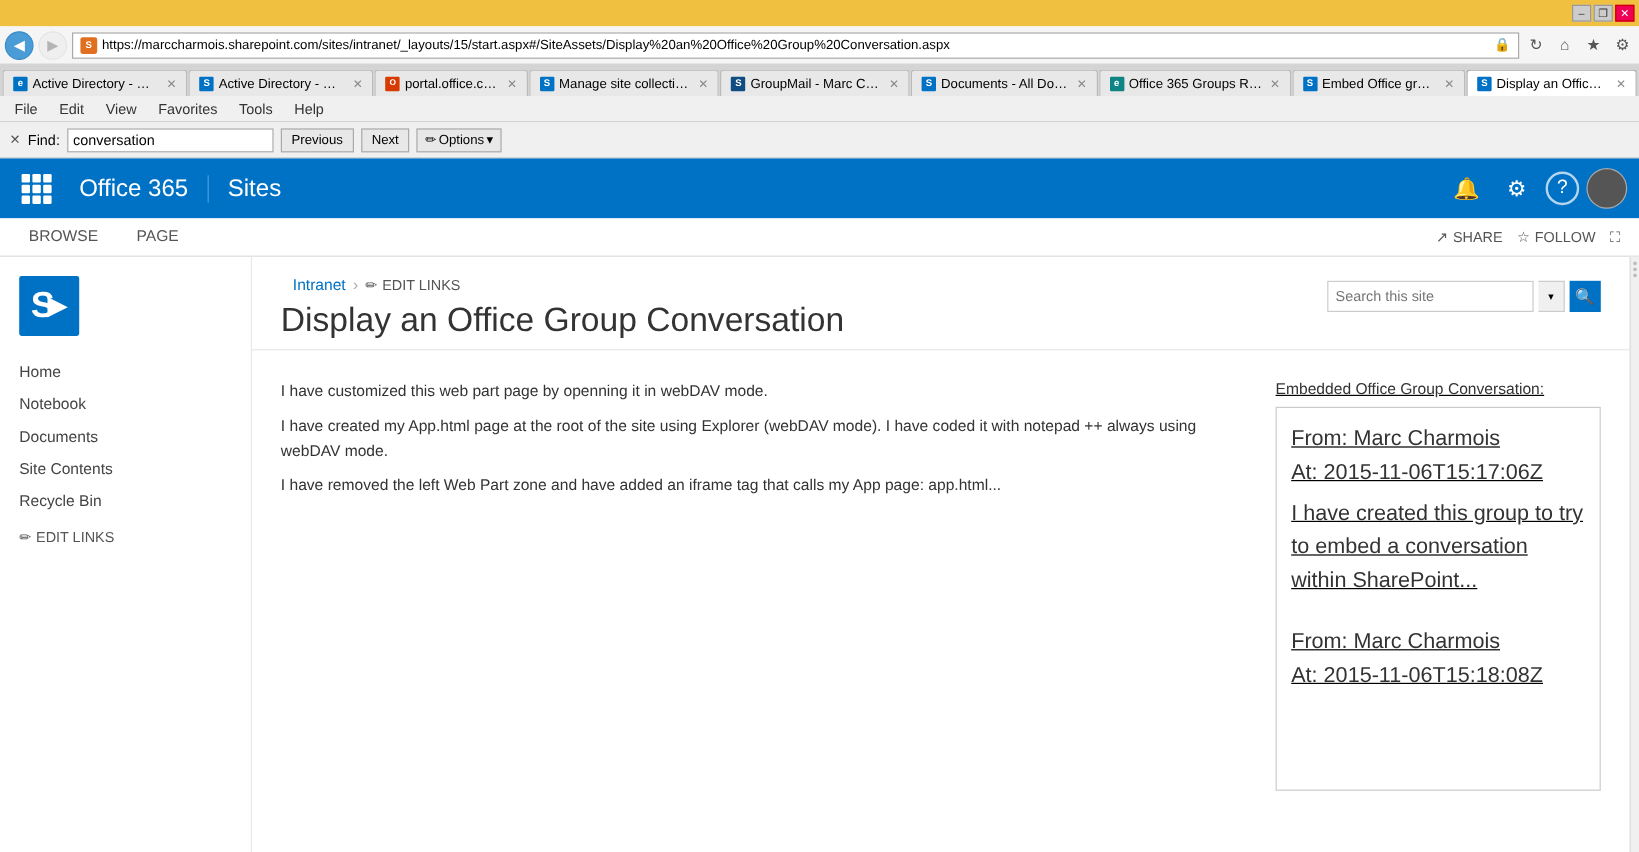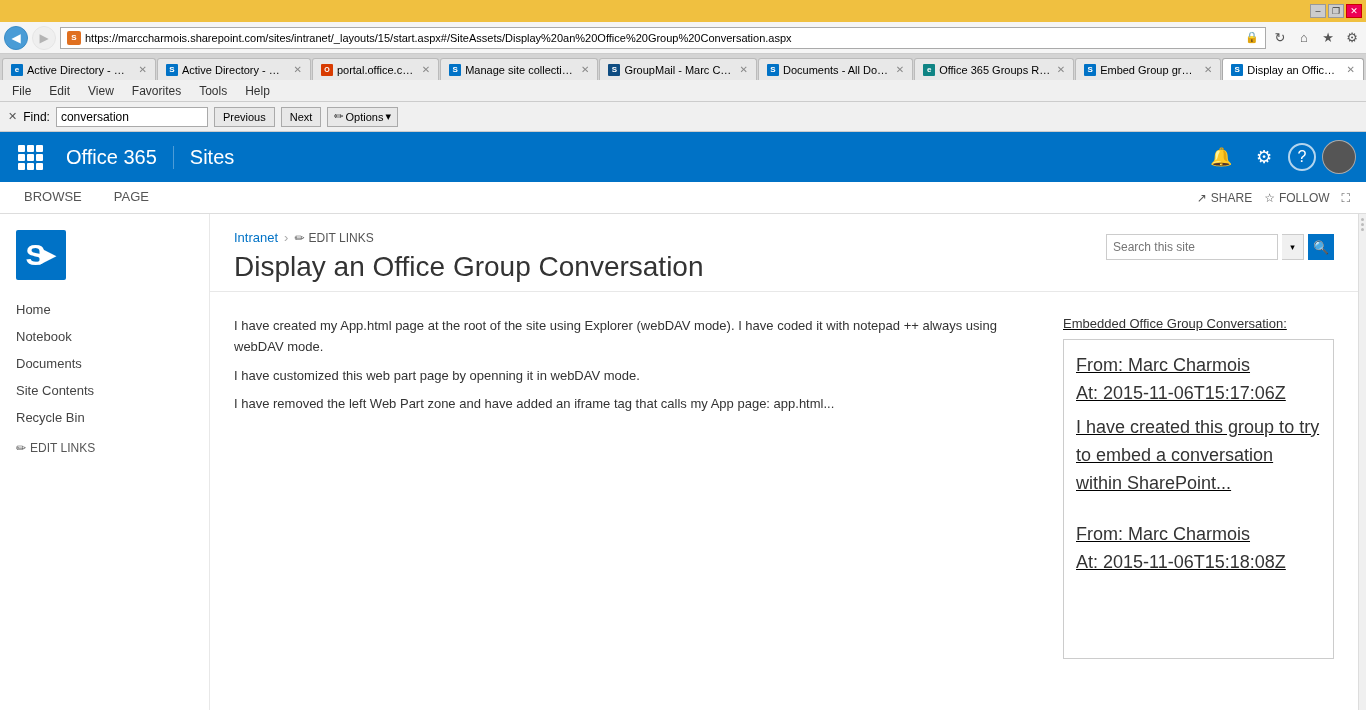--- a/index.html
+++ b/index.html
@@ -133,21 +133,21 @@
       border-bottom: 1px solid #ccc;
       display: flex;
       align-items: center;
       padding: 0 8px;
       gap: 6px;
     }
     .find-close { font-size: 11px; cursor: pointer; color: #555; }
     .find-label { font-size: 12px; }
     .find-input {
       height: 20px;
-      width: 152px;
+      width: 172px;
       border: 1px solid #aaa;
       padding: 0 4px;
       font-size: 12px;
     }
     .find-btn {
       height: 20px;
       padding: 0 8px;
       font-size: 11px;
       border: 1px solid #aaa;
       background: #e8e8e8;
@@ -469,21 +469,21 @@
     <div class="tab-favicon groups">
         <span style="font-size:8px;color:#fff;font-weight:bold;">e</span>
       </div>
     <span class="tab-label">Office 365 Groups RE...</span>
     <span class="tab-close">✕</span>
   </div>
   <div class="tab">
     <div class="tab-favicon embed">
         <span style="font-size:8px;color:#fff;font-weight:bold;">S</span>
       </div>
-    <span class="tab-label">Embed Group group</span>
+    <span class="tab-label">Embed Office group</span>
     <span class="tab-close">✕</span>
   </div>
   <div class="tab active">
     <div class="tab-favicon sp">
         <span style="font-size:8px;color:#fff;font-weight:bold;">S</span>
       </div>
     <span class="tab-label">Display an Office ...</span>
     <span class="tab-close">✕</span>
   </div>
 </div>
@@ -584,42 +584,42 @@
       <span>✏</span>
       <span>EDIT LINKS</span>
     </div>
   </div>
 
   <div class="content-area">
 
     <div class="content-header">
       <div class="breadcrumb-section">
         <div class="breadcrumb">
-          <span style="color:#0072c6;cursor:pointer;">Intranet</span>
+          <span style="color:#0072c6;cursor:pointer;margin-left:10px;">Intranet</span>
           <span class="breadcrumb-sep"> › </span>
           <span class="edit-links-btn">
             <span>✏</span>
             <span>EDIT LINKS</span>
           </span>
         </div>
         <div class="page-title">Display an Office Group Conversation</div>
       </div>
       <div class="search-box-area">
         <input class="site-search" type="text" placeholder="Search this site" style="">
         <div class="search-dropdown-btn">▾</div>
         <div class="search-go-btn">
           <span>🔍</span>
         </div>
       </div>
     </div>
 
     <div class="content-body">
       <div class="content-text">
+        <p>I have customized this web part page by openning it in webDAV mode.</p>
         <p>I have created my App.html page at the root of the site using Explorer (webDAV mode). I have coded it with notepad ++ always using webDAV mode.</p>
-        <p>I have customized this web part page by openning it in webDAV mode.</p>
         <p>I have removed the left Web Part zone and have added an iframe tag that calls my App page: app.html...</p>
       </div>
 
       <div class="conversation-panel">
         <div class="conversation-label">Embedded Office Group Conversation:</div>
         <div class="conversation-box">
           <div class="conv-message">
             <div class="conv-from">From: Marc Charmois</div>
             <div class="conv-at">At: 2015-11-06T15:17:06Z</div>
             <div class="conv-body">I have created this group to try to embed a conversation within SharePoint...</div>

